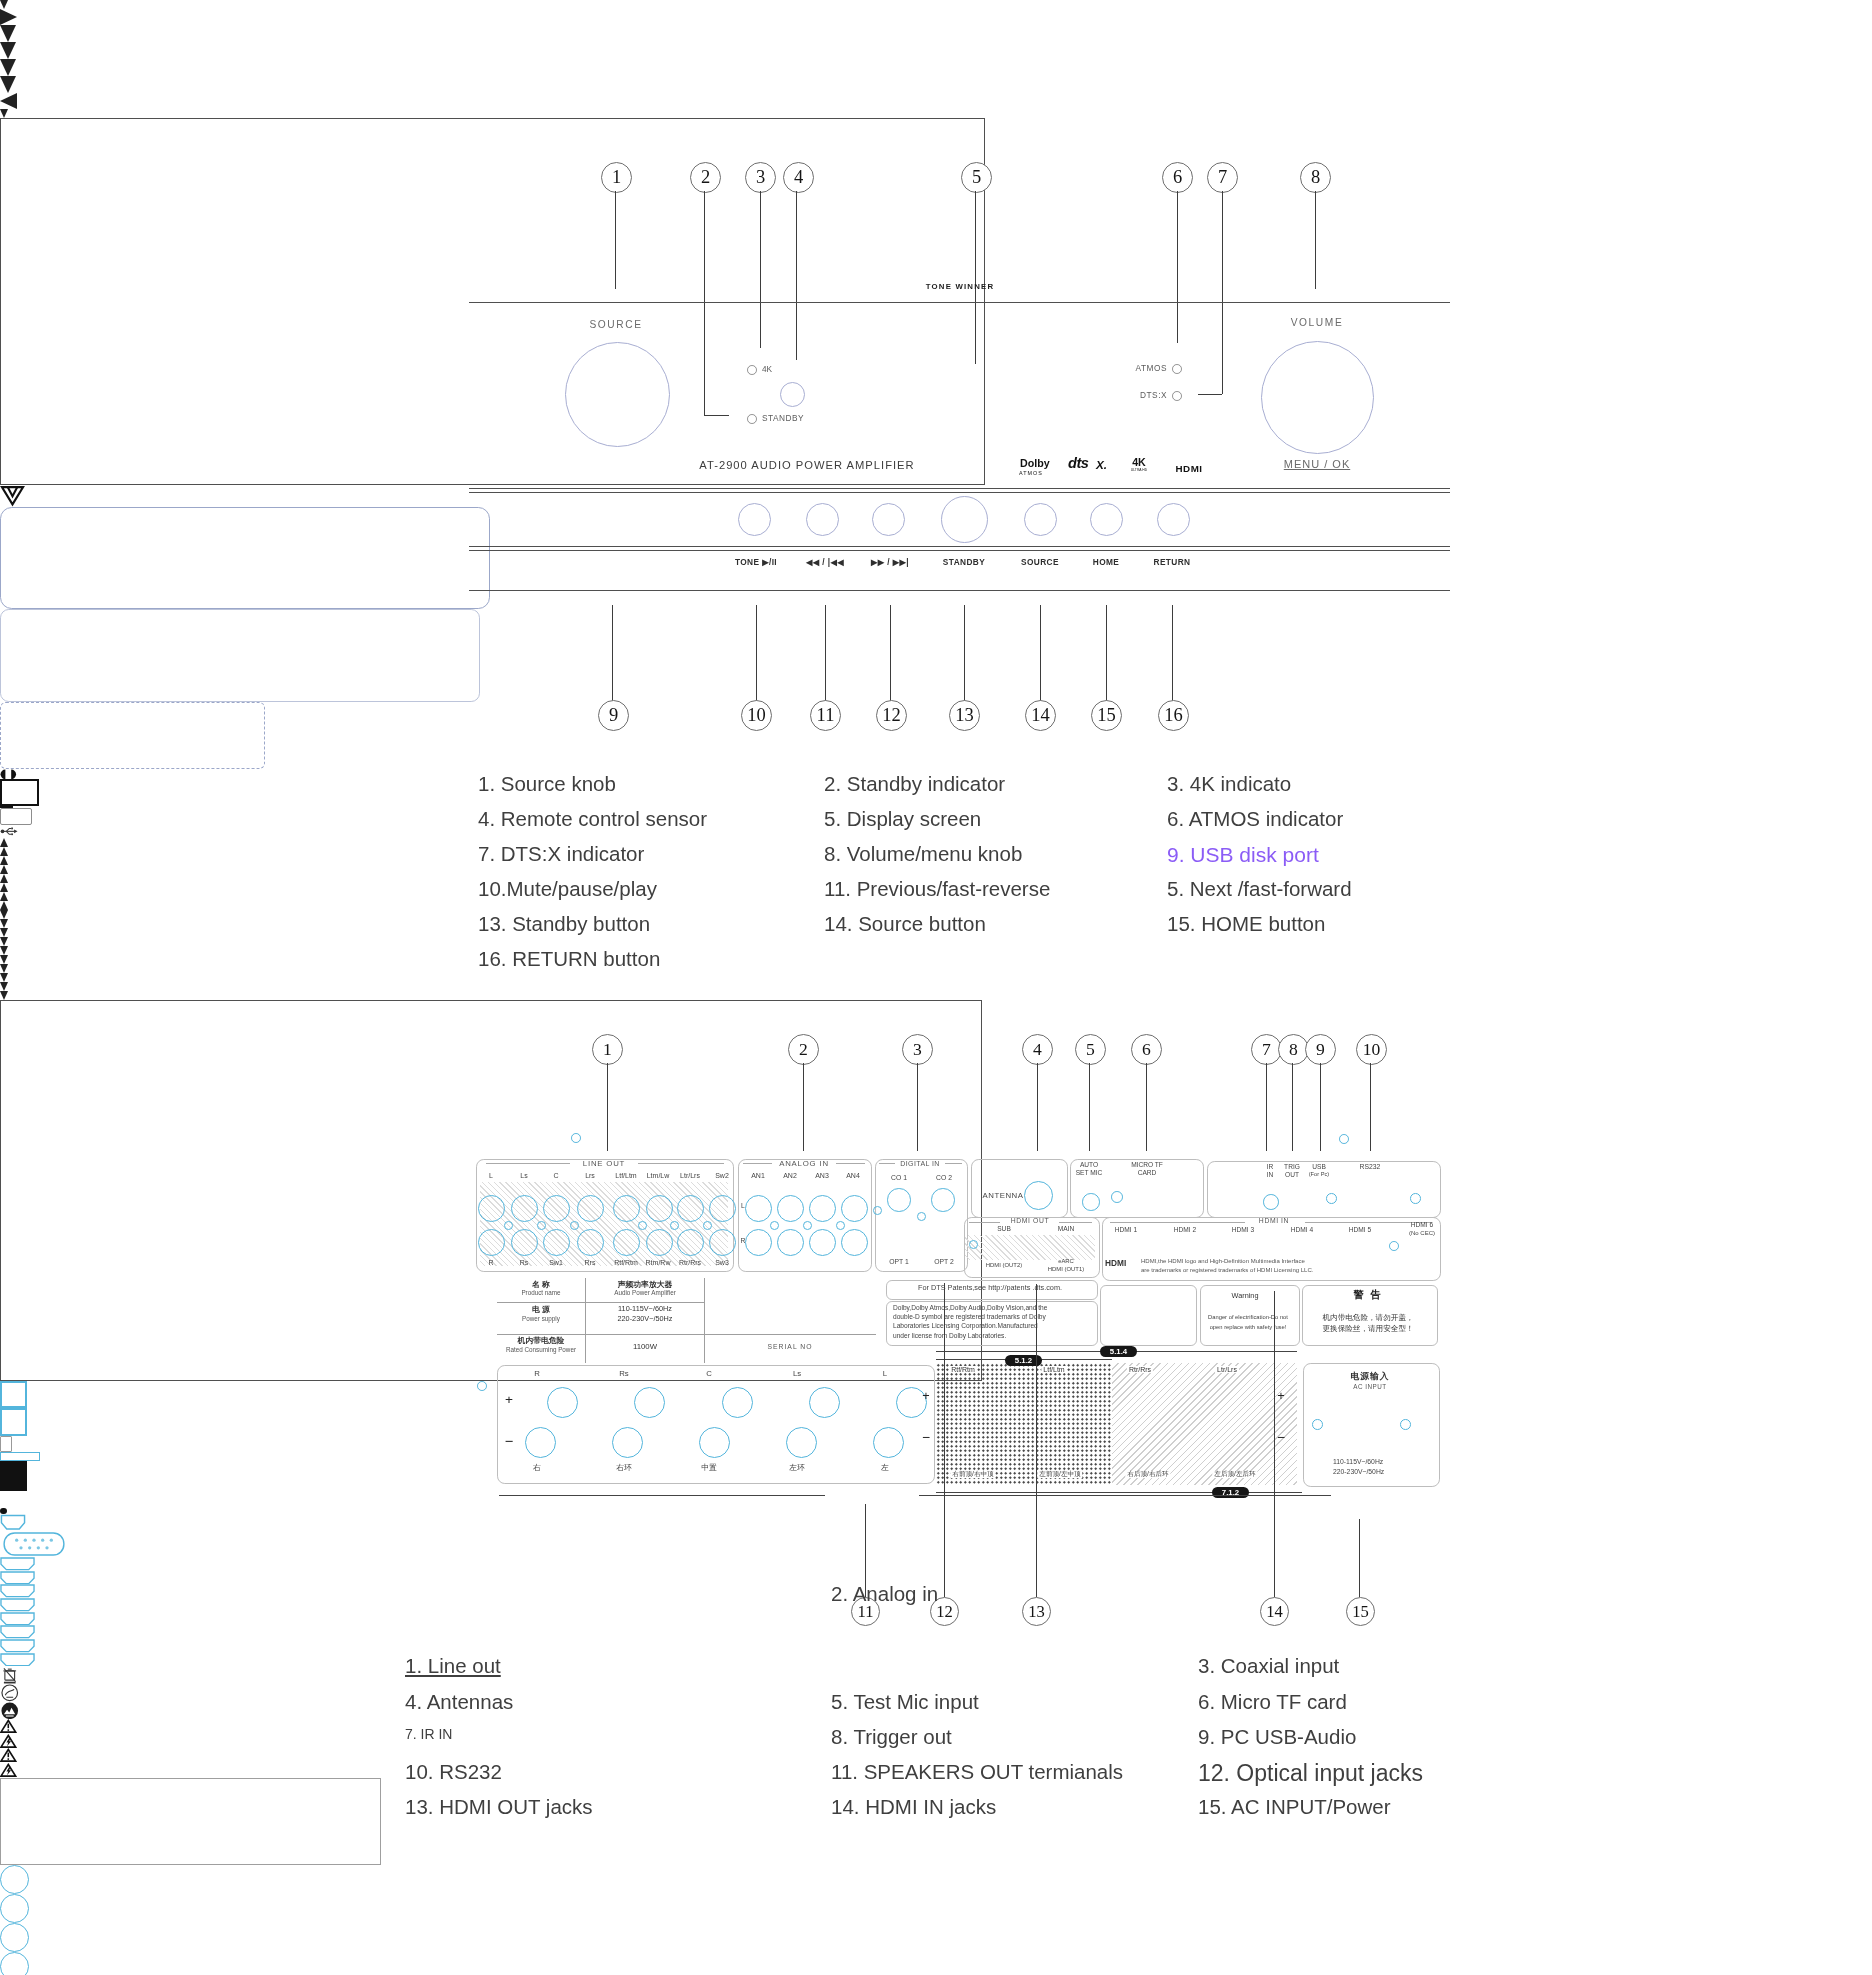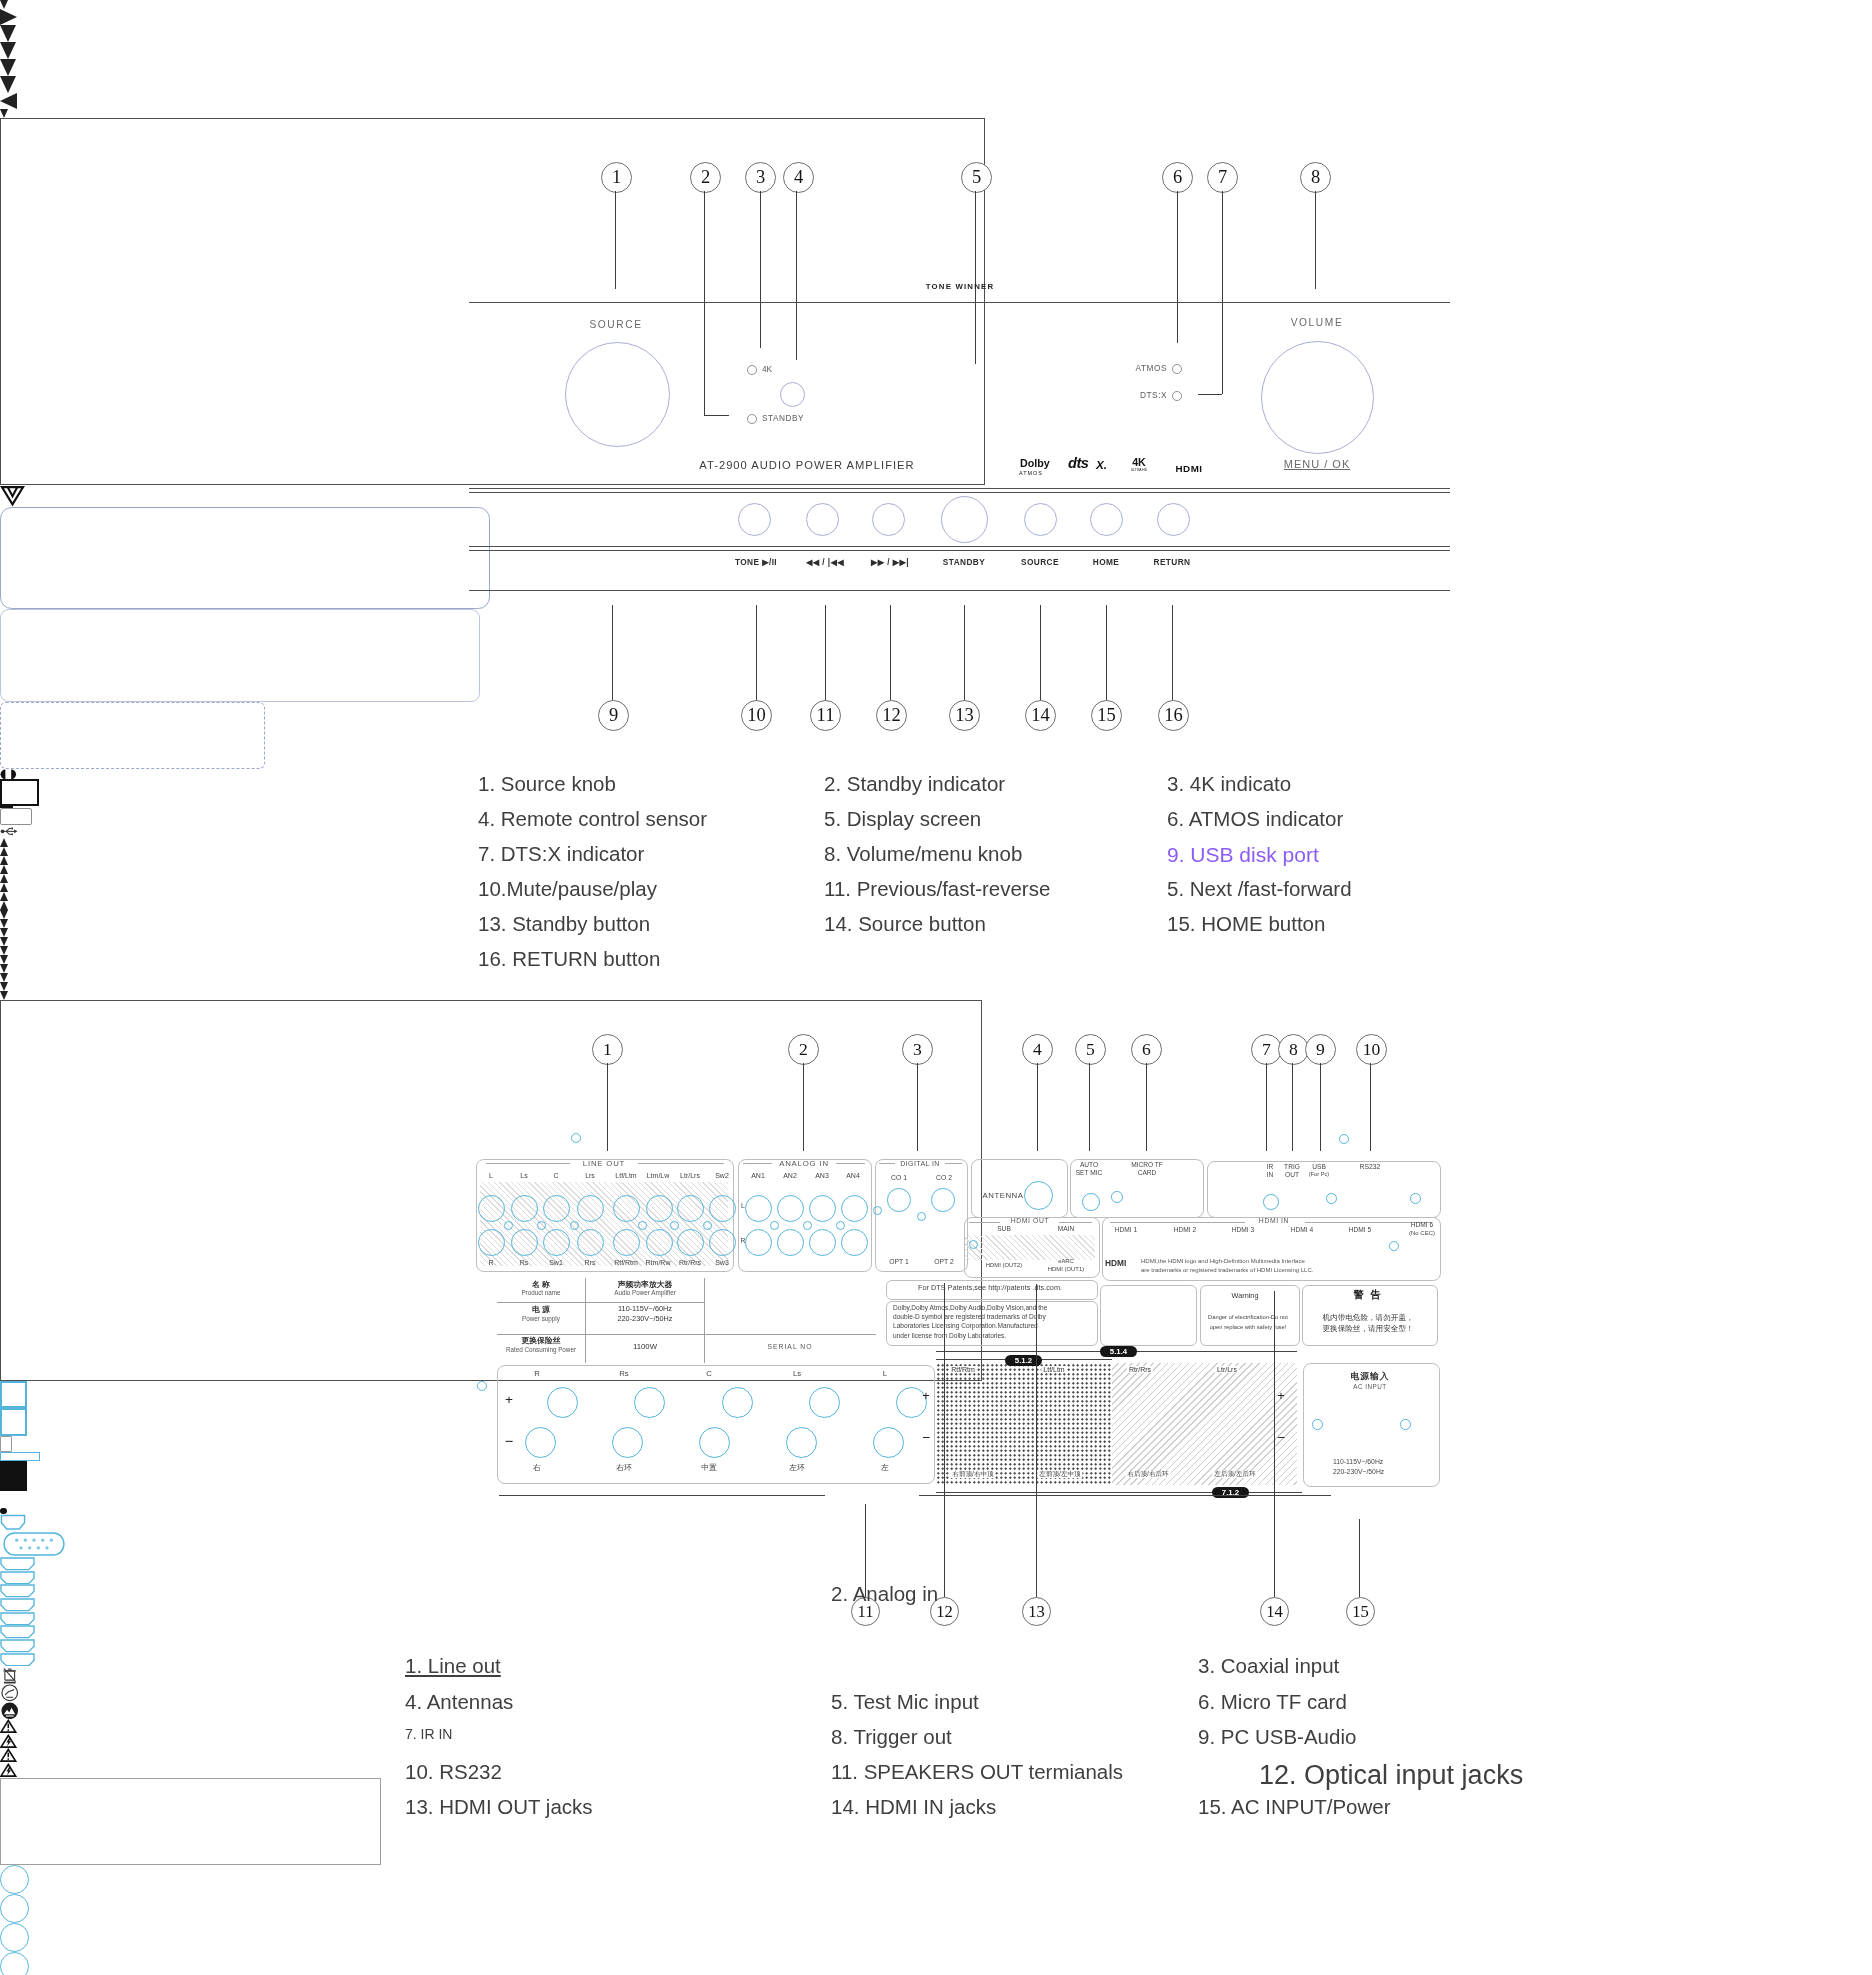--- a/index.html
+++ b/index.html
@@ -463,21 +463,21 @@
     <div class="hl" style="left: 497px; top: 1302px; width: 207px; background: rgb(159, 159, 159);"></div>
     <div class="hl" style="left: 497px; top: 1334px; width: 379px; background: rgb(159, 159, 159);"></div>
     <div class="t ctr" style="left: 541px; top: 1281px; font-size: 7.8px; font-weight: bold; color: rgb(51, 51, 51);">名 称</div>
     <div class="t ctr" style="left: 541px; top: 1290px; font-size: 6.3px; color: rgb(85, 85, 85);">Product name</div>
     <div class="t ctr" style="left: 645px; top: 1281px; font-size: 7.8px; font-weight: bold; color: rgb(51, 51, 51);">声频功率放大器</div>
     <div class="t ctr" style="left: 645px; top: 1290px; font-size: 6.3px; color: rgb(85, 85, 85);">Audio Power Amplifier</div>
     <div class="t ctr" style="left: 541px; top: 1306px; font-size: 7.8px; font-weight: bold; color: rgb(51, 51, 51);">电 源</div>
     <div class="t ctr" style="left: 541px; top: 1316px; font-size: 6.3px; color: rgb(85, 85, 85);">Power supply</div>
     <div class="t ctr" style="left: 645px; top: 1305px; font-size: 7.3px; color: rgb(51, 51, 51);">110-115V~/60Hz</div>
     <div class="t ctr" style="left: 645px; top: 1315px; font-size: 7.3px; color: rgb(51, 51, 51);">220-230V~/50Hz</div>
-    <div class="t ctr" style="left: 541px; top: 1337px; font-size: 7.8px; font-weight: bold; color: rgb(51, 51, 51);">更换保险丝</div>
+    <div class="t ctr" style="left: 541px; top: 1337px; font-size: 7.8px; font-weight: bold; color: rgb(51, 51, 51);">机内带电危险</div>
     <div class="t ctr" style="left: 541px; top: 1347px; font-size: 6.3px; color: rgb(85, 85, 85);">Rated Consuming Power</div>
     <div class="t ctr" style="left: 645px; top: 1343px; font-size: 7.8px; color: rgb(51, 51, 51);">1100W</div>
     <div class="t ctr" style="left: 790px; top: 1344px; font-size: 6.8px; color: rgb(85, 85, 85); letter-spacing: 1px;">SERIAL NO</div>
     <div class="box" style="left: 497px; top: 1365px; width: 436px; height: 117px;"></div>
     <div class="t ctr" style="left: 509px; top: 1393px; font-size: 13.7px; color: rgb(34, 34, 34);">+</div>
     <div class="t ctr" style="left: 509px; top: 1434px; font-size: 14.6px; color: rgb(34, 34, 34);">−</div>
     <div class="t ctr" style="left: 537px; top: 1370px; font-size: 7.8px; color: rgb(68, 68, 68);">R</div>
     <div class="t ctr" style="left: 537px; top: 1464px; font-size: 7.8px; color: rgb(68, 68, 68);">右</div>
     <div class="t ctr" style="left: 624px; top: 1370px; font-size: 7.8px; color: rgb(68, 68, 68);">Rs</div>
     <div class="t ctr" style="left: 624px; top: 1464px; font-size: 7.8px; color: rgb(68, 68, 68);">右环</div>
@@ -544,18 +544,18 @@
     <div class="t " style="left: 831px; top: 1584px; font-size: 20.5px; color: rgb(63, 63, 63);">2. Analog in</div>
     <div class="t " style="left: 1198px; top: 1656px; font-size: 20.5px; color: rgb(63, 63, 63);">3. Coaxial input</div>
     <div class="t " style="left: 405px; top: 1692px; font-size: 20.5px; color: rgb(63, 63, 63);">4.  Antennas</div>
     <div class="t " style="left: 831px; top: 1692px; font-size: 20.5px; color: rgb(63, 63, 63);">5. Test Mic input</div>
     <div class="t " style="left: 1198px; top: 1692px; font-size: 20.5px; color: rgb(63, 63, 63);">6. Micro TF card</div>
     <div class="t " style="left: 405px; top: 1727px; font-size: 14px; color: rgb(63, 63, 63);">7. IR IN</div>
     <div class="t " style="left: 831px; top: 1727px; font-size: 20.5px; color: rgb(63, 63, 63);">8. Trigger out</div>
     <div class="t " style="left: 1198px; top: 1727px; font-size: 20.5px; color: rgb(63, 63, 63);">9.  PC USB-Audio</div>
     <div class="t " style="left: 405px; top: 1762px; font-size: 20.5px; color: rgb(63, 63, 63);">10. RS232</div>
     <div class="t " style="left: 831px; top: 1762px; font-size: 20.5px; color: rgb(63, 63, 63);">11. SPEAKERS OUT termianals</div>
-    <div class="t " style="left: 1259px; top: 1762px; font-size: 27px; color: rgb(63, 63, 63);">12. Optical input jacks</div>
+    <div class="t " style="left: 1198px; top: 1762px; font-size: 23px; color: rgb(63, 63, 63);">12. Optical input jacks</div>
     <div class="t " style="left: 405px; top: 1797px; font-size: 20.5px; color: rgb(63, 63, 63);">13. HDMI OUT jacks</div>
     <div class="t " style="left: 831px; top: 1797px; font-size: 20.5px; color: rgb(63, 63, 63);">14. HDMI IN jacks</div>
     <div class="t " style="left: 1198px; top: 1797px; font-size: 20.5px; color: rgb(63, 63, 63);">15. AC INPUT/Power</div>
   </div>
 
 
 </body></html>

